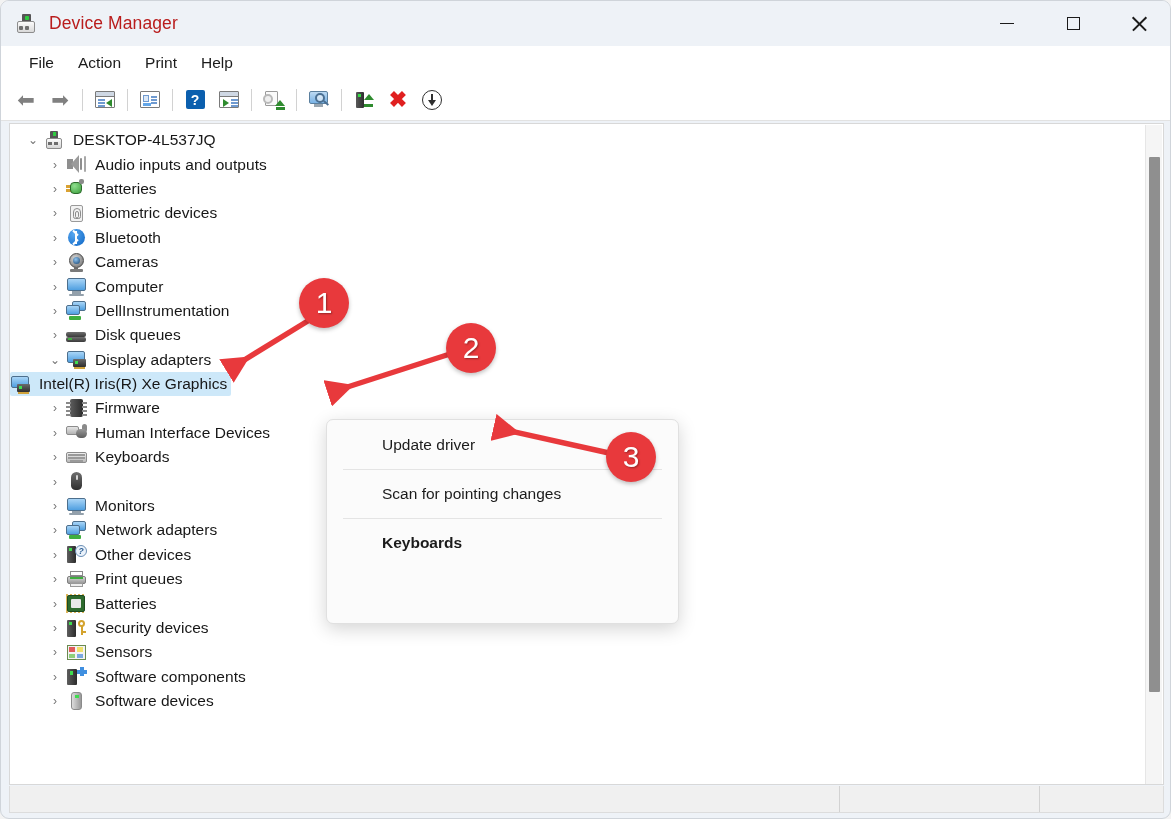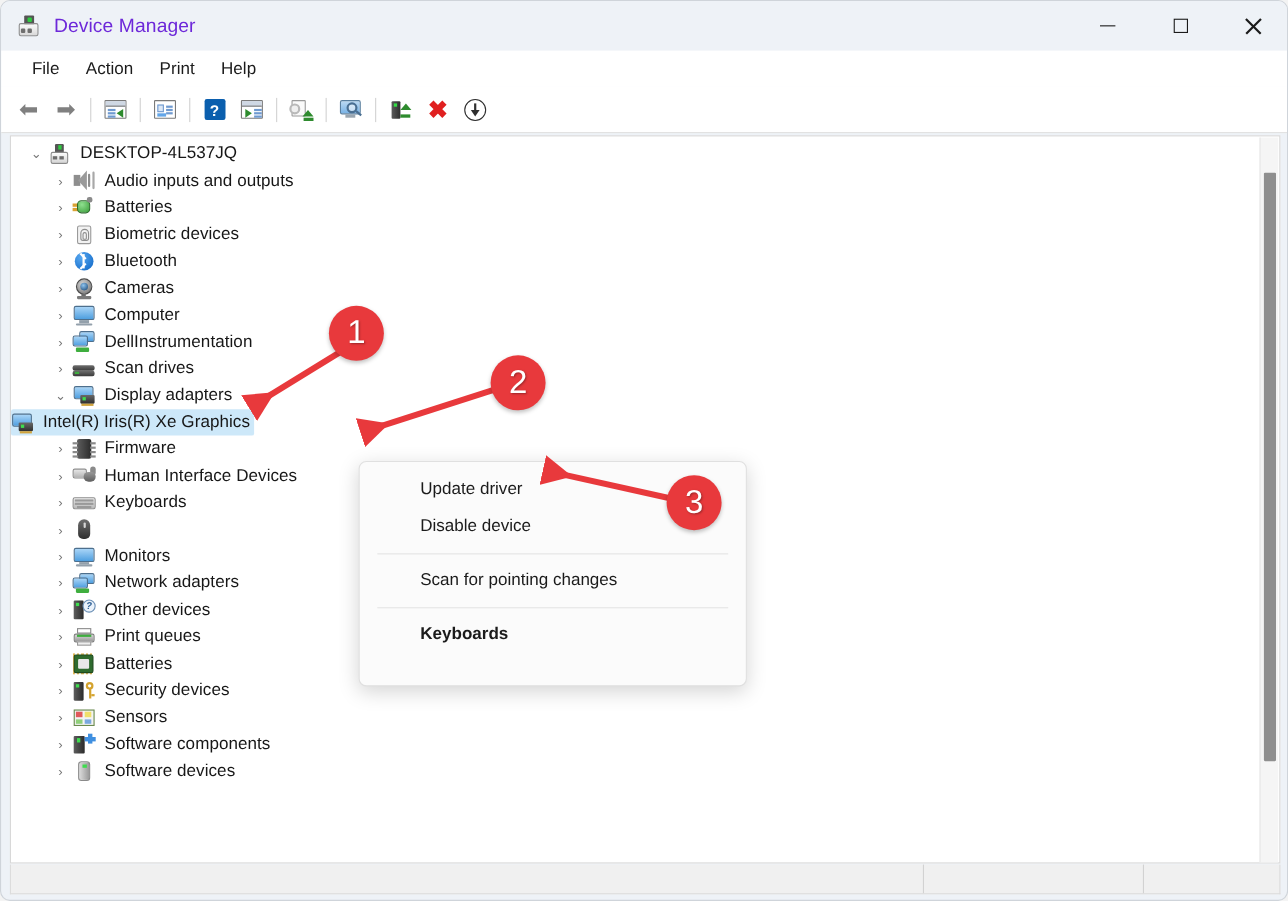--- a/index.html
+++ b/index.html
@@ -64,21 +64,21 @@
     background: #555; border-radius: 1px;
   }
   .ti-led {
     position: absolute; left: 9.5px; top: 3px;
     width: 4px; height: 4px;
     background: #2ecc40; border-radius: 1px;
   }
   .title-text {
     margin-left: 12px;
     font-size: 17.5px;
-    color: #6d28d9;
+    color: #b91c1c;
     letter-spacing: 0.1px;
   }
   .win-controls {
     position: absolute;
     right: 0; top: 0;
     height: 45px;
     display: flex;
   }
   .win-btn {
     width: 66px; height: 45px;
@@ -761,21 +761,21 @@
         </div>
 
         <div class="row indent1">
           <span class="rowhl">
             <span class="chev">›</span>
             <span class="ic i-disk">
                 <i class="a"></i>
                 <i class="b"></i>
                 <i class="g3"></i>
               </span>
-            <span class="lbl">Scan drives</span>
+            <span class="lbl">Disk queues</span>
           </span>
         </div>
 
         <div class="row indent1">
           <span class="rowhl">
             <span class="chev">⌄</span>
             <span class="ic i-disp">
                 <i class="s2"></i>
                 <i class="card"></i>
                 <i class="gl"></i>
@@ -970,21 +970,20 @@
     </div>
 
     <div class="statusbar">
       <div class="sb-pane sb-main"></div>
       <div class="sb-pane sb-a"></div>
       <div class="sb-pane sb-b"></div>
     </div>
 
     <div class="ctxmenu">
       <div class="ctx-item">Update driver</div>
-      <div class="ctx-item">Disable device</div>
       <div class="ctx-sep"></div>
       <div class="ctx-item">Scan for pointing changes</div>
       <div class="ctx-sep"></div>
       <div class="ctx-item bold">Keyboards</div>
     </div>
 
     <svg class="anno-svg" viewBox="0 0 1171 819">
       <defs>
         <marker id="ah" markerWidth="5" markerHeight="5" refX="3.6" refY="2.5" orient="auto" markerUnits="strokeWidth">
           <path d="M5,0 L5,5 L0,2.5 z" fill="#e8393c"></path>

